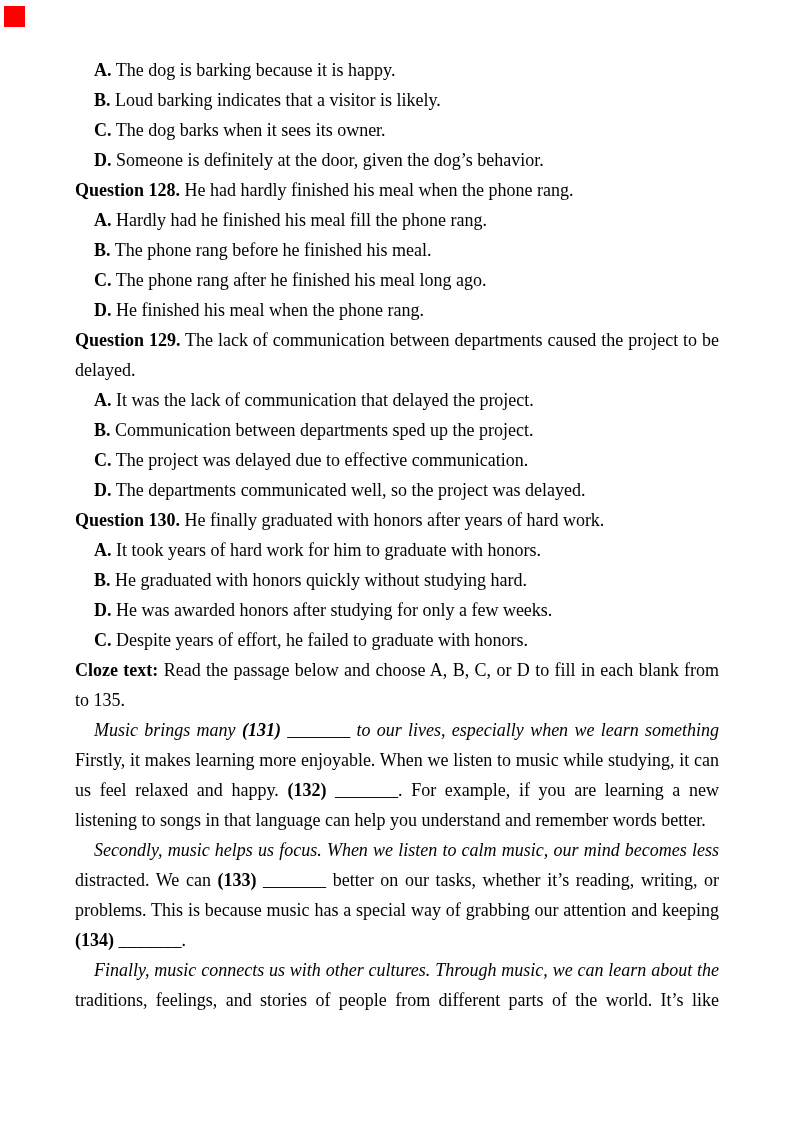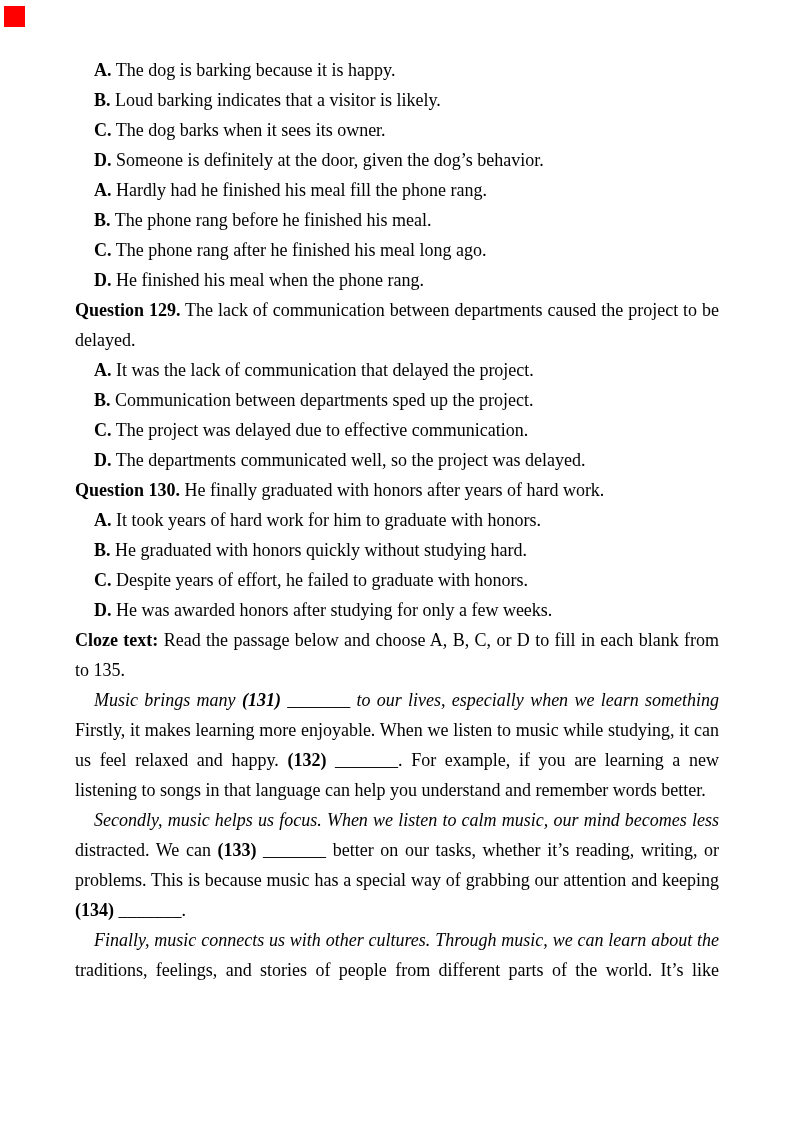--- a/index.html
+++ b/index.html
@@ -46,35 +46,36 @@
 </style>
 </head>
 <body>
 
 <div class="corner-marker" style="background: rgb(254, 0, 0);"></div>
 <div class="content">
     <div class="line opt"><span class="b">A.</span><span> The dog is barking because it is happy.</span></div>
     <div class="line opt"><span class="b">B.</span><span> Loud barking indicates that a visitor is likely.</span></div>
     <div class="line opt"><span class="b">C.</span><span> The dog barks when it sees its owner.</span></div>
     <div class="line opt"><span class="b">D.</span><span> Someone is definitely at the door, given the dog’s behavior.</span></div>
+    <div class="line"><span class="b">Question 128.</span><span> He had hardly finished his meal when the phone rang.</span></div>
     <div class="line opt"><span class="b">A.</span><span> Hardly had he finished his meal fill the phone rang.</span></div>
     <div class="line opt"><span class="b">B.</span><span> The phone rang before he finished his meal.</span></div>
     <div class="line opt"><span class="b">C.</span><span> The phone rang after he finished his meal long ago.</span></div>
     <div class="line opt"><span class="b">D.</span><span> He finished his meal when the phone rang.</span></div>
     <div class="line just"><span class="b">Question 129.</span><span> The lack of communication between departments caused the project to be</span></div>
     <div class="line"><span>delayed.</span></div>
     <div class="line opt"><span class="b">A.</span><span> It was the lack of communication that delayed the project.</span></div>
     <div class="line opt"><span class="b">B.</span><span> Communication between departments sped up the project.</span></div>
     <div class="line opt"><span class="b">C.</span><span> The project was delayed due to effective communication.</span></div>
     <div class="line opt"><span class="b">D.</span><span> The departments communicated well, so the project was delayed.</span></div>
     <div class="line"><span class="b">Question 130.</span><span> He finally graduated with honors after years of hard work.</span></div>
     <div class="line opt"><span class="b">A.</span><span> It took years of hard work for him to graduate with honors.</span></div>
     <div class="line opt"><span class="b">B.</span><span> He graduated with honors quickly without studying hard.</span></div>
+    <div class="line opt"><span class="b">D.</span><span> He was awarded honors after studying for only a few weeks.</span></div>
     <div class="line opt"><span class="b">C.</span><span> Despite years of effort, he failed to graduate with honors.</span></div>
-    <div class="line opt"><span class="b">D.</span><span> He was awarded honors after studying for only a few weeks.</span></div>
     <div class="line just"><span class="b u">Cloze text</span><span class="b">:</span><span> Read the passage below and choose A, B, C, or D to fill in each blank from 154</span></div>
     <div class="line"><span>to 135.</span></div>
     <div class="line first just"><span>Music brings many </span><span class="b">(131)</span><span> _______ to our lives, especially when we learn something new.</span></div>
     <div class="line just"><span>Firstly, it makes learning more enjoyable. When we listen to music while studying, it can help</span></div>
     <div class="line just"><span>us feel relaxed and happy. </span><span class="b">(132)</span><span> _______. For example, if you are learning a new language,</span></div>
     <div class="line"><span>listening to songs in that language can help you understand and remember words better.</span></div>
     <div class="line first just"><span>Secondly, music helps us focus. When we listen to calm music, our mind becomes less</span></div>
     <div class="line just"><span>distracted. We can </span><span class="b">(133)</span><span> _______ better on our tasks, whether it’s reading, writing, or solving</span></div>
     <div class="line just"><span>problems. This is because music has a special way of grabbing our attention and keeping us</span></div>
     <div class="line"><span class="b">(134)</span><span> _______.</span></div>

